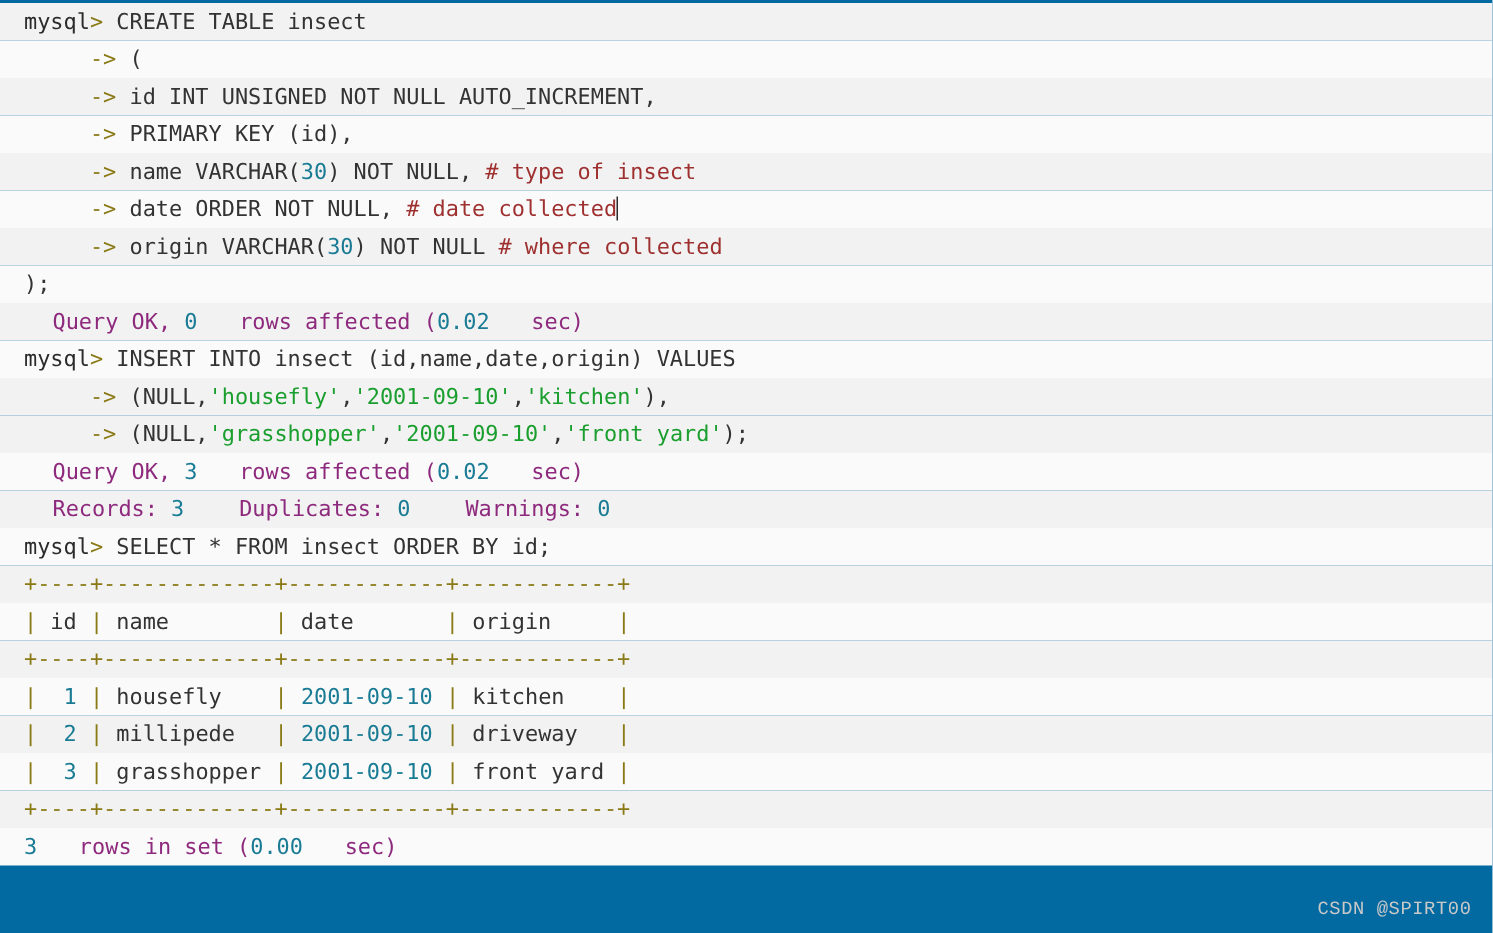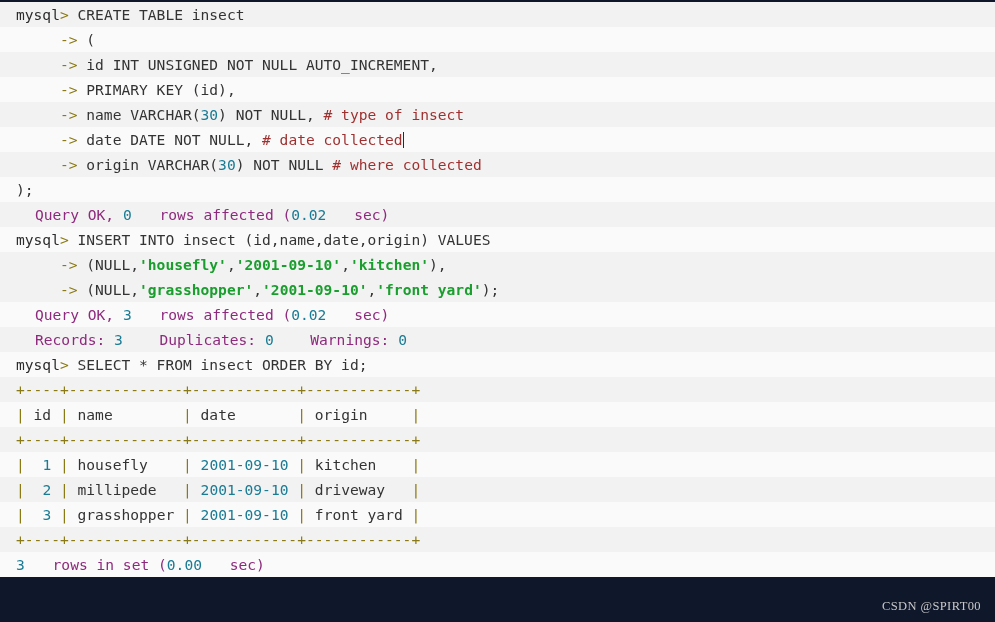--- a/index.html
+++ b/index.html
@@ -9,21 +9,21 @@
     background: #ffffff;
   }
   body {
     font-family: "DejaVu Sans Mono", "Liberation Mono", monospace;
   }
   #terminal {
     position: relative;
     width: 995px;
     height: 622px;
     overflow: hidden;
-    background: #0f172a;
+    background: #0369a1;
     font-family: "DejaVu Sans Mono", "Liberation Mono", monospace;
     font-size: 14.6px;
     line-height: 25px;
     letter-spacing: 0px;
     color: #333333;
     box-sizing: border-box;
     padding-top: 2px;
   }
   .line {
     height: 25px;
@@ -36,60 +36,60 @@
   .line.alt {
     background: #f2f2f2;
   }
   
   .tok-plain   { color: #333333; }
   .tok-prompt  { color: #2b2b2b; }
   .tok-arrow   { color: #8a7a16; }
   .tok-gt      { color: #8a7a16; }
   .tok-num     { color: #1a7b94; }
   .tok-comment { color: #9e3130; }
-  .tok-string  { color: #1a9e2e; font-weight: bold; }
+  .tok-string  { color: #1a9e2e; }
   .tok-status  { color: #8e2a7d; margin-left: 19px; }
   .tok-border  { color: #8a7a16; }
   .tok-pipe    { color: #8a7a16; }
   .tok-cell    { color: #333333; }
   .tok-cellnum { color: #1a7b94; }
   .tok-date    { color: #1a7b94; }
 
   .cursor {
     display: inline-block;
     width: 1px;
     height: 16px;
     background: #2b2b2b;
     vertical-align: -3px;
     margin-left: 0px;
   }
 
   #watermark {
     position: absolute;
     right: 14px;
     bottom: 3px;
-    font-family: Liberation Serif, serif;
+    font-family: Liberation Mono, monospace;
     font-size: 12.5px;
     color: #c9c9c9;
     letter-spacing: 0.4px;
     white-space: pre;
     background: transparent;
   }
 </style>
 </head>
 <body>
 
 <div id="terminal">
   <div id="lines">
       <div class="line alt"><span class="tok-prompt">mysql</span><span class="tok-gt">&gt;</span><span class="tok-plain"> CREATE TABLE insect</span></div>
       <div class="line"><span class="tok-plain">     </span><span class="tok-arrow">-&gt;</span><span class="tok-plain"> (</span></div>
       <div class="line alt"><span class="tok-plain">     </span><span class="tok-arrow">-&gt;</span><span class="tok-plain"> id INT UNSIGNED NOT NULL AUTO_INCREMENT,</span></div>
       <div class="line"><span class="tok-plain">     </span><span class="tok-arrow">-&gt;</span><span class="tok-plain"> PRIMARY KEY (id),</span></div>
       <div class="line alt"><span class="tok-plain">     </span><span class="tok-arrow">-&gt;</span><span class="tok-plain"> name VARCHAR(</span><span class="tok-num">30</span><span class="tok-plain">) NOT NULL, </span><span class="tok-comment"># type of insect</span></div>
-      <div class="line"><span class="tok-plain">     </span><span class="tok-arrow">-&gt;</span><span class="tok-plain"> date DATE NOT NULL, </span><span class="tok-comment"># date collected</span><span class="cursor"></span></div>
+      <div class="line"><span class="tok-plain">     </span><span class="tok-arrow">-&gt;</span><span class="tok-plain"> date ORDER NOT NULL, </span><span class="tok-comment"># date collected</span><span class="cursor"></span></div>
       <div class="line alt"><span class="tok-plain">     </span><span class="tok-arrow">-&gt;</span><span class="tok-plain"> origin VARCHAR(</span><span class="tok-num">30</span><span class="tok-plain">) NOT NULL </span><span class="tok-comment"># where collected</span></div>
       <div class="line"><span class="tok-plain">);</span></div>
       <div class="line alt"><span class="tok-status">Query OK, </span><span class="tok-num">0</span><span class="tok-status"> rows affected (</span><span class="tok-num">0.02</span><span class="tok-status"> sec)</span></div>
       <div class="line"><span class="tok-prompt">mysql</span><span class="tok-gt">&gt;</span><span class="tok-plain"> INSERT INTO insect (id,name,date,origin) VALUES</span></div>
       <div class="line alt"><span class="tok-plain">     </span><span class="tok-arrow">-&gt;</span><span class="tok-plain"> (NULL,</span><span class="tok-string">'housefly'</span><span class="tok-plain">,</span><span class="tok-string">'2001-09-10'</span><span class="tok-plain">,</span><span class="tok-string">'kitchen'</span><span class="tok-plain">),</span></div>
       <div class="line alt"><span class="tok-plain">     </span><span class="tok-arrow">-&gt;</span><span class="tok-plain"> (NULL,</span><span class="tok-string">'grasshopper'</span><span class="tok-plain">,</span><span class="tok-string">'2001-09-10'</span><span class="tok-plain">,</span><span class="tok-string">'front yard'</span><span class="tok-plain">);</span></div>
       <div class="line"><span class="tok-status">Query OK, </span><span class="tok-num">3</span><span class="tok-status"> rows affected (</span><span class="tok-num">0.02</span><span class="tok-status"> sec)</span></div>
       <div class="line alt"><span class="tok-status">Records: </span><span class="tok-num">3</span><span class="tok-status">  Duplicates: </span><span class="tok-num">0</span><span class="tok-status">  Warnings: </span><span class="tok-num">0</span></div>
       <div class="line"><span class="tok-prompt">mysql</span><span class="tok-gt">&gt;</span><span class="tok-plain"> SELECT * FROM insect ORDER BY id;</span></div>
       <div class="line alt"><span class="tok-border">+----+-------------+------------+------------+</span></div>

